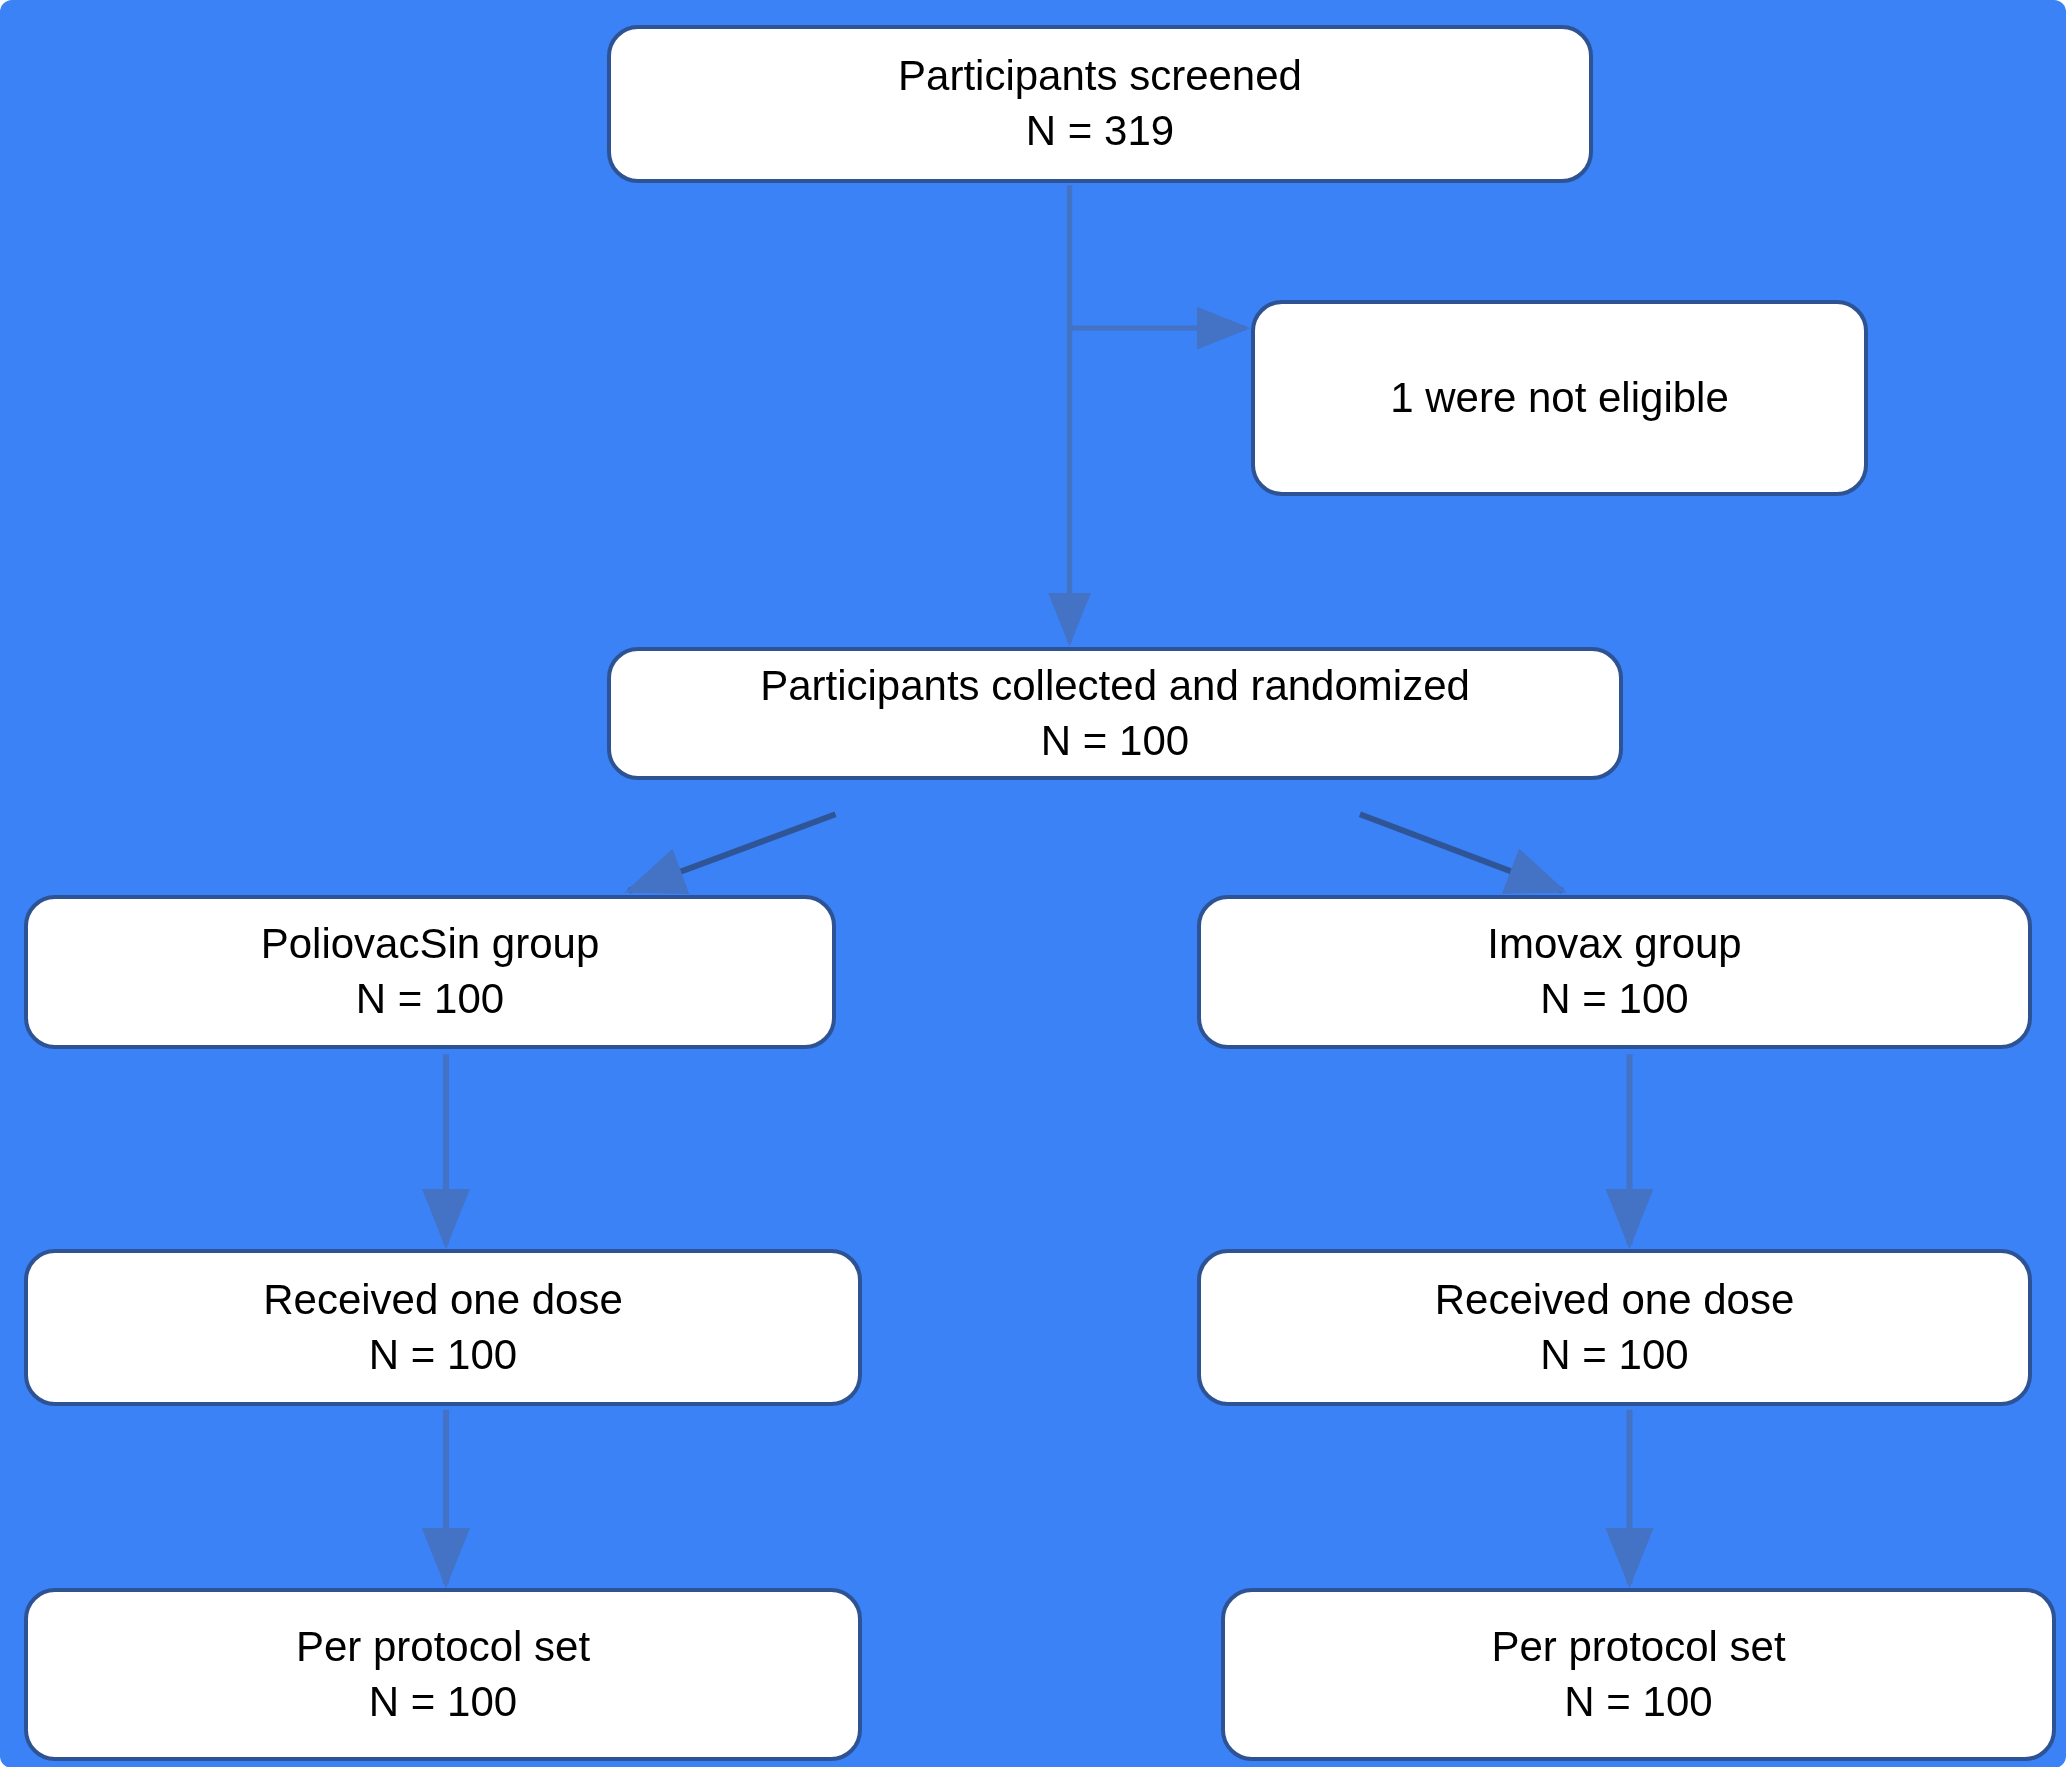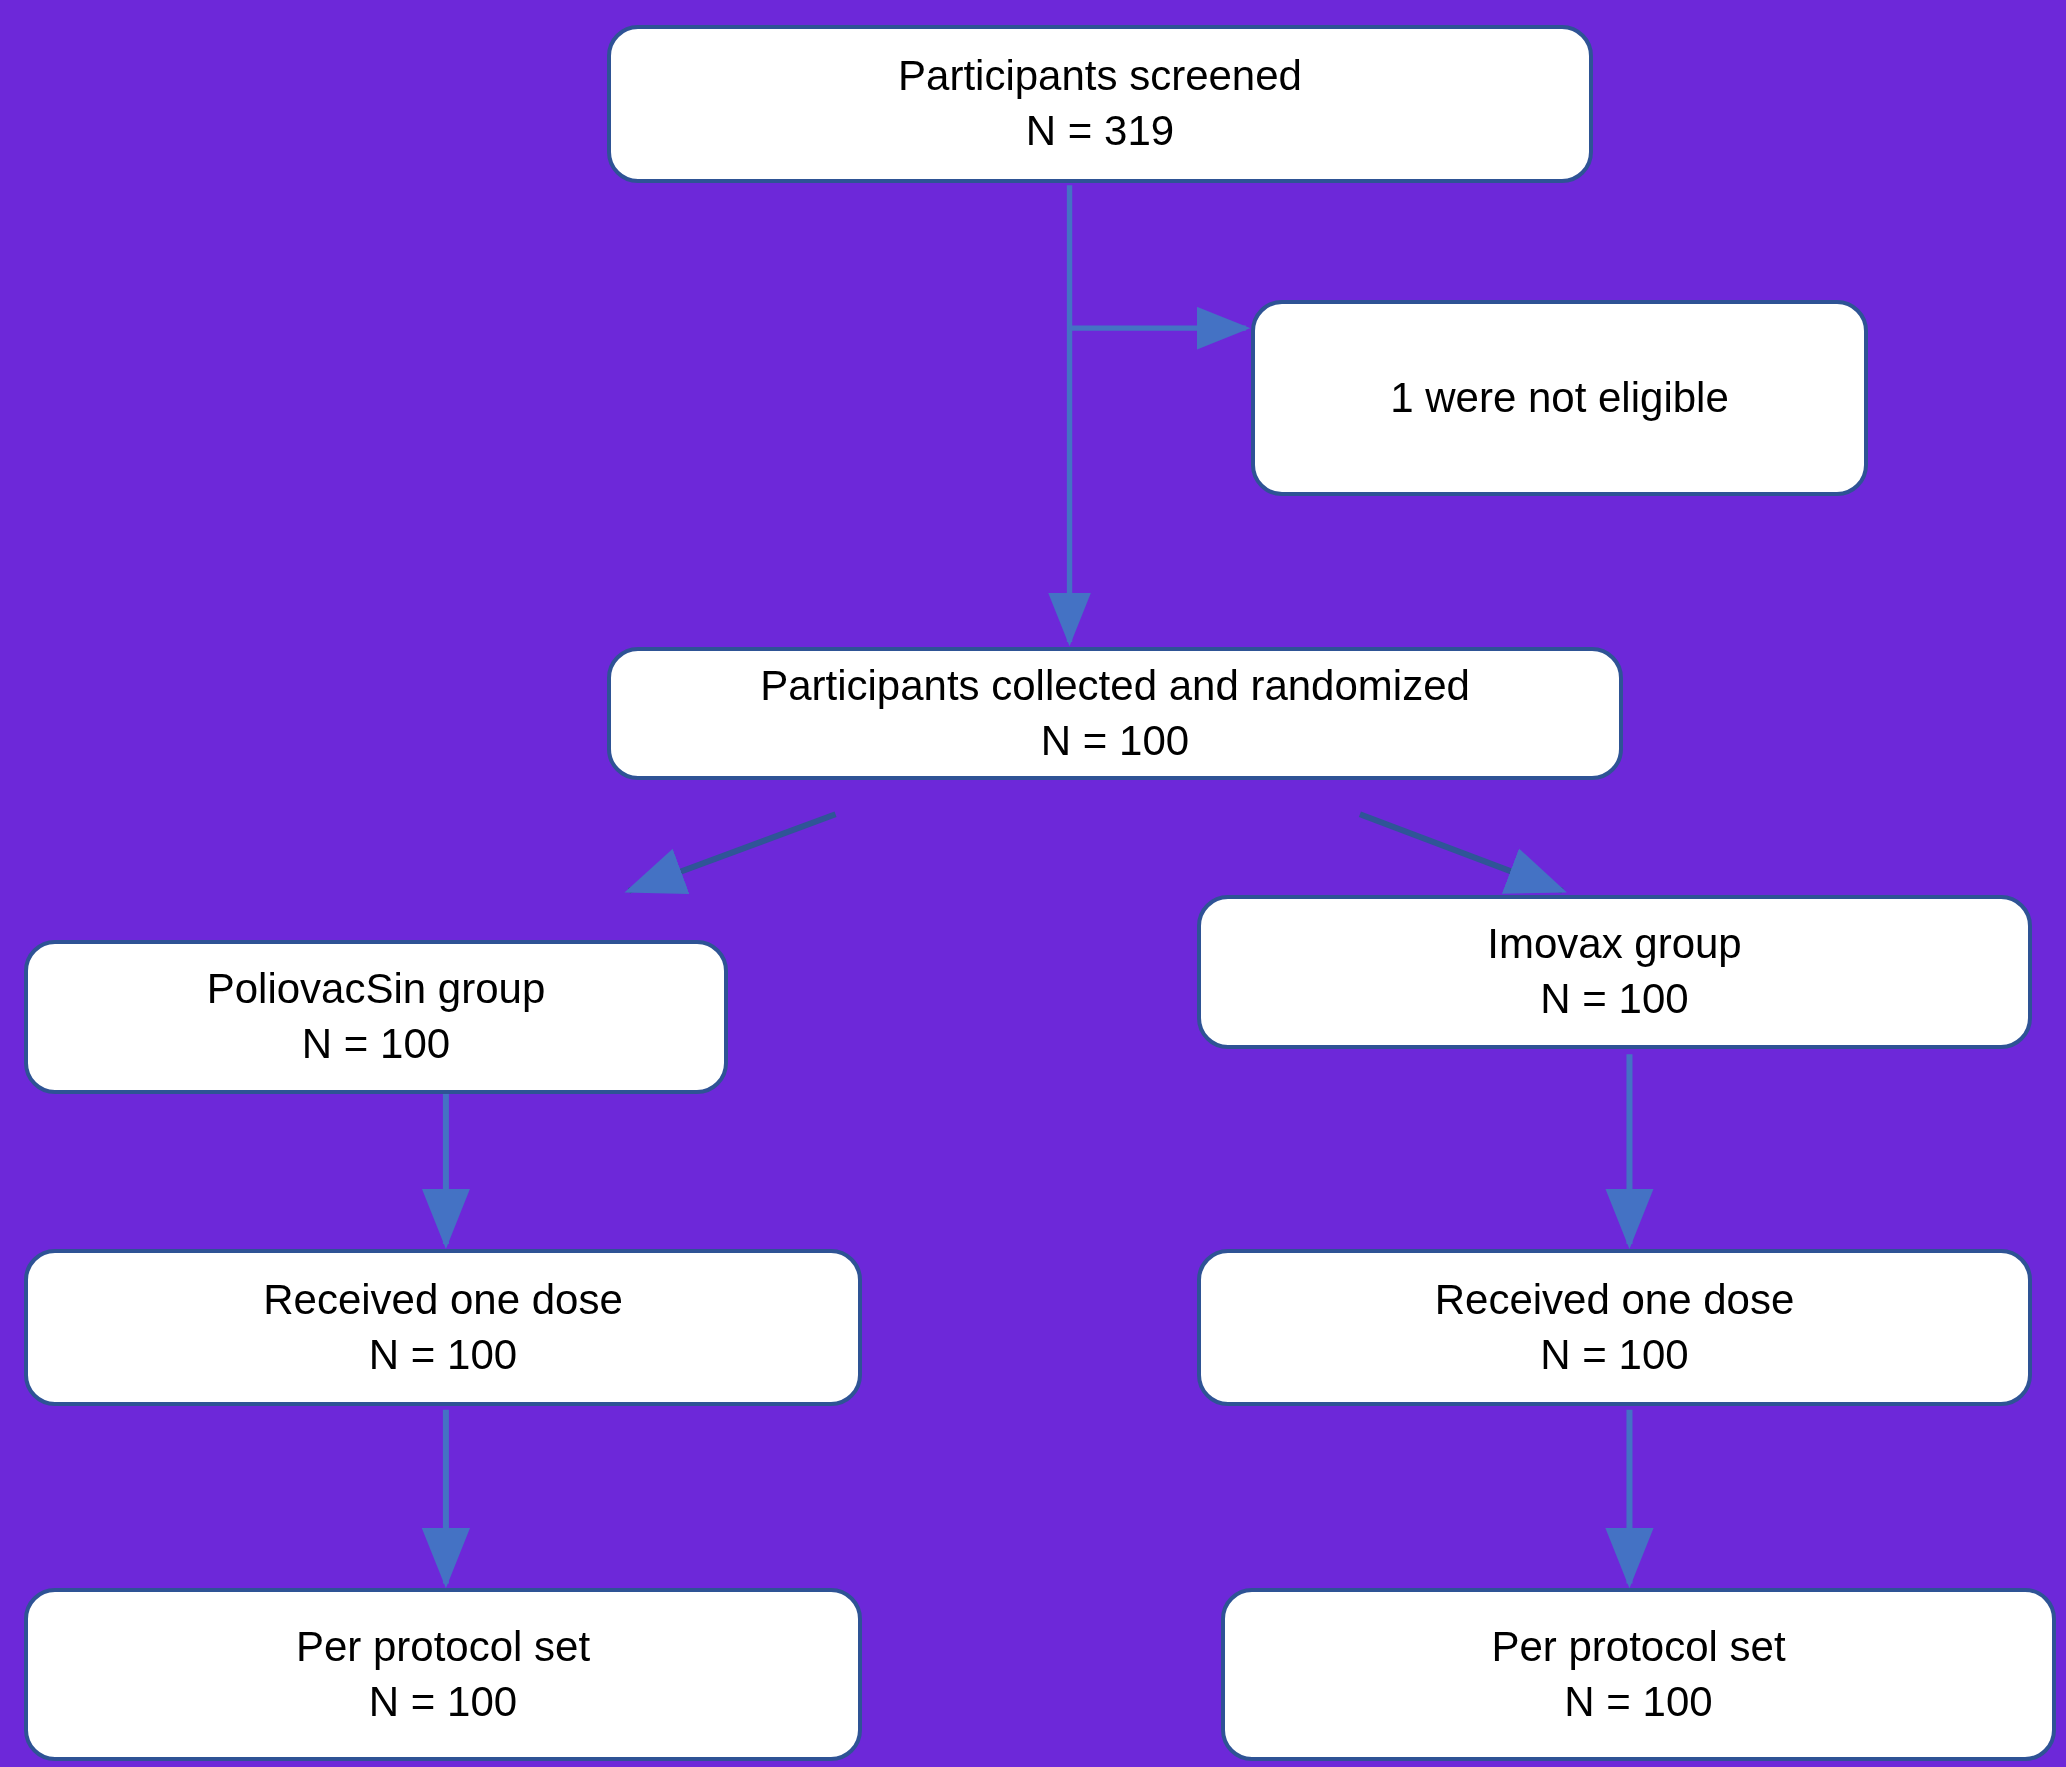--- a/index.html
+++ b/index.html
@@ -5,23 +5,24 @@
 <style>
   html, body {
     margin: 0;
     padding: 0;
     background: #ffffff;
   }
   #canvas {
     position: relative;
     width: 2066px;
     height: 1768px;
-    background: #6d28d9;
+    background: #3b82f6;
     font-family: "Liberation Sans", sans-serif;
     overflow: hidden;
+    border-radius: 12px;
   }
   .node {
     position: absolute;
     box-sizing: border-box;
     border: 4px solid #2E5395;
     border-radius: 31px;
     background: #ffffff;
     display: flex;
     flex-direction: column;
     align-items: center;
@@ -32,21 +33,21 @@
     line-height: 1.30;
     padding: 0 17.4px;
   }
   .node .line1 { display: block; white-space: nowrap; }
   .node .line2 { display: block; white-space: nowrap; }
 
   
   #node-screened        { left: 607px;  top: 25px;   width: 986px; height: 158px; }
   #node-not-eligible    { left: 1251px; top: 300px;  width: 617px;  height: 196px; }
   #node-randomized      { left: 607px;  top: 647px;  width: 1016px; height: 133px; }
-  #node-left-group      { left: 24px;   top: 940px; width: 704px; height: 154px; }
+  #node-left-group      { left: 24px;   top: 895px; width: 812px; height: 154px; }
   #node-right-group     { left: 1197px; top: 895px; width: 835px; height: 154px; }
   #node-left-dose       { left: 24px;   top: 1249px; width: 838px; height: 157px; }
   #node-right-dose      { left: 1197px; top: 1249px; width: 835px; height: 157px; }
   #node-left-pps        { left: 24px;   top: 1588px; width: 838px; height: 173px; }
   #node-right-pps       { left: 1221px; top: 1588px; width: 835px; height: 173px; }
 
   
   #connectors {
     position: absolute;
     left: 0; top: 0;

